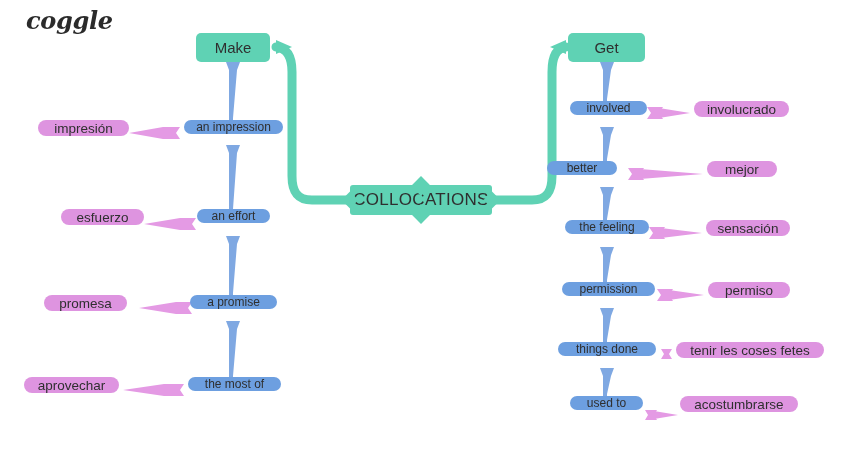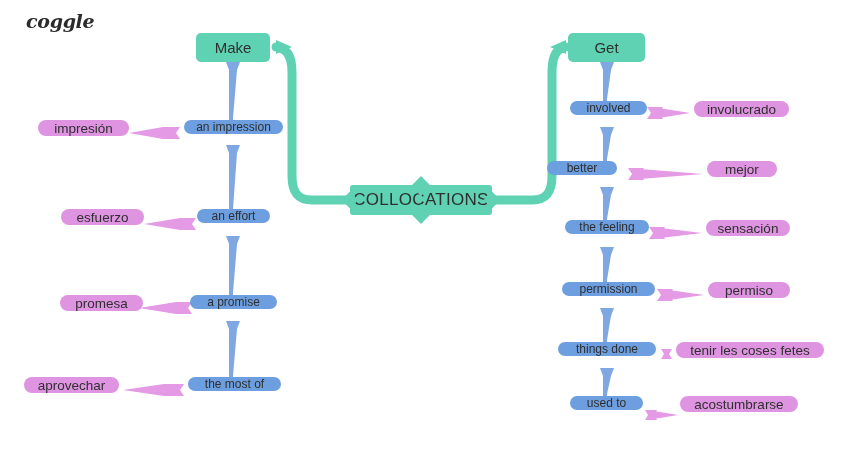--- a/index.html
+++ b/index.html
@@ -18,21 +18,21 @@
 
   
   .brand {
     position: absolute;
     left: 26px;
     top: 10px;
   }
   .brand-logo {
     font-family: "DejaVu Serif", serif;
     font-style: italic;
-    font-size: 19px;
+    font-size: 24px;
     font-weight: 700;
     color: #2b2b2b;
     letter-spacing: -0.3px;
     line-height: 22px;
   }
   .brand-tagline {
     font-size: 13.5px;
     color: #3a3a3a;
     line-height: 20px;
     margin-top: 2px;
@@ -165,21 +165,21 @@
   <div class="node node-en" style="left:197px; top:209px; width:73px;">
     <span>an effort</span>
   </div>
   <div class="node node-es" style="left:61px; top:209px; width:83px;">
     <span>esfuerzo</span>
   </div>
 
   <div class="node node-en" style="left:190px; top:295px; width:87px;">
     <span>a promise</span>
   </div>
-  <div class="node node-es" style="left:60px; top:295px; width:83px;align-items:center;">
+  <div class="node node-es" style="left:44px; top:295px; width:83px;align-items:center;">
     <span>promesa</span>
   </div>
 
   <div class="node node-en" style="left:188px; top:377px; width:93px;">
     <span>the most of</span>
   </div>
   <div class="node node-es" style="left:24px; top:377px; width:95px;">
     <span>aprovechar</span>
   </div>
 

